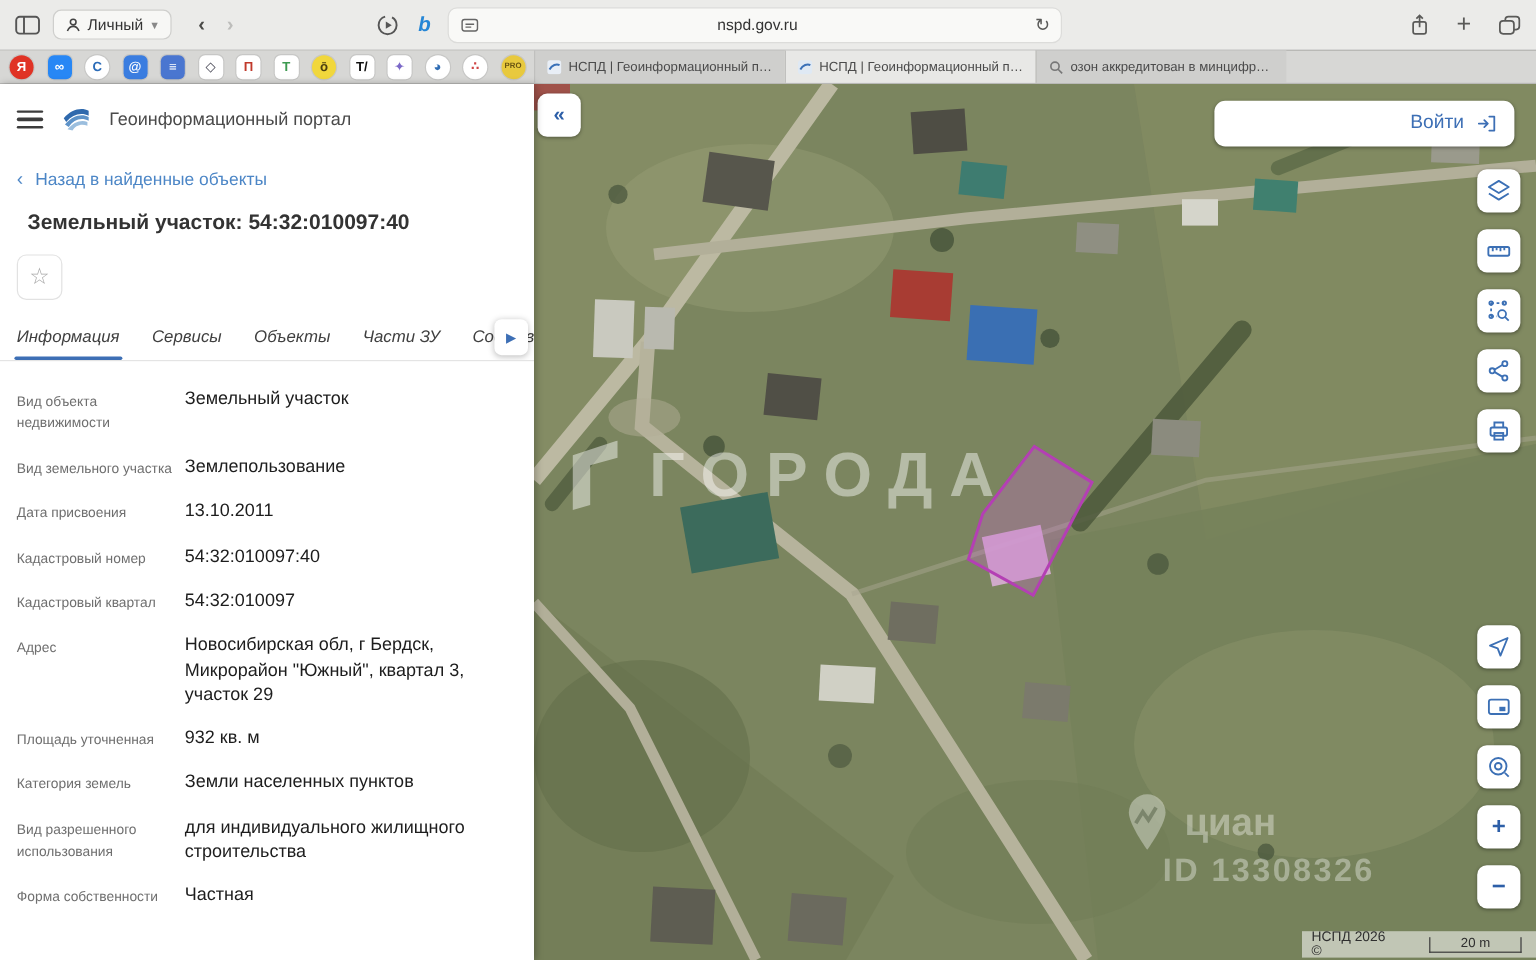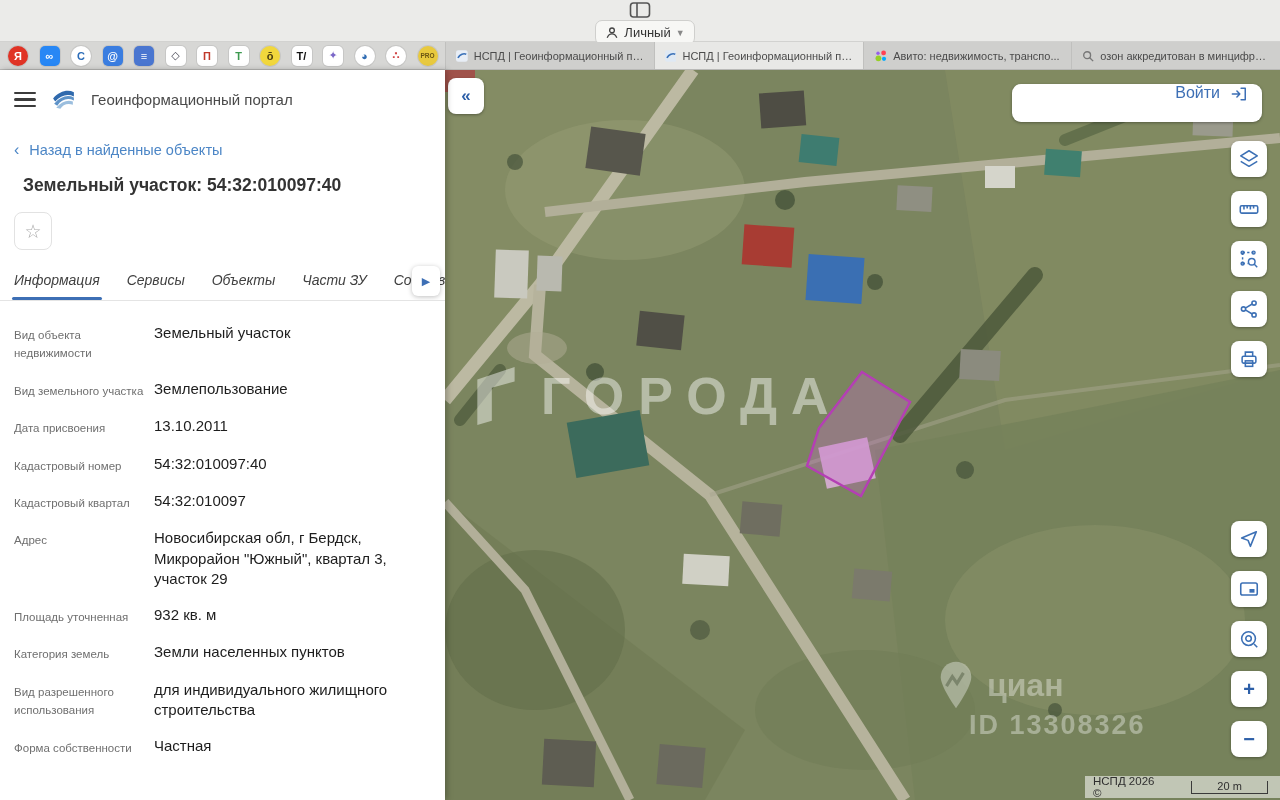--- a/index.html
+++ b/index.html
@@ -1,21 +1,21 @@
 <!DOCTYPE html>
 <html><head>
 <meta charset="utf-8">
 <style>
   * { margin:0; padding:0; box-sizing:border-box; }
   html,body { width:1280px; height:800px; overflow:hidden; background:#000;
     font-family:"Liberation Sans","DejaVu Sans",sans-serif; }
 
   
   .topbar { height:42px; background:#ebebe9; display:flex; align-items:center;
-    padding:0 12px; border-bottom:1px solid #d2d2d0;flex-direction:column; }
+    padding:0 12px; border-bottom:1px solid #d2d2d0; }
   .icon-btn { display:flex; align-items:center; justify-content:center; color:#5a5a58; }
   .profile-chip { display:flex; align-items:center; gap:5px; background:#f7f7f5;
     border:1px solid #cfcfcd; border-radius:7px; padding:4px 9px; margin-left:10px;
     font-size:13px; color:#333; }
   .nav-arrow { font-size:17px; color:#4a4a48; margin-left:22px; font-weight:bold; }
   .nav-arrow.fwd { color:#bdbdbb; margin-left:18px; }
   .mid-icons { display:flex; gap:16px; margin-left:118px; align-items:center; }
   .bing-b { color:#2586d6; font-weight:bold; font-style:italic; font-size:17px; }
   .addrbar { width:512px; height:30px; background:#f9f9f7; border:1px solid #dcdcda;
     border-radius:8px; margin-left:14px; display:flex; align-items:center; padding:0 9px; }
@@ -67,21 +67,21 @@
   .fvalue { font-size:15px; color:#1d1d1d; line-height:1.35; }
 
   
   .map { flex:1; position:relative; overflow:hidden; background:#7b855f; }
   .map svg.base { position:absolute; inset:0; width:100%; height:100%; }
   .mbtn { position:absolute; width:36px; height:36px; background:#fff; border-radius:8px;
     box-shadow:0 1px 3px rgba(0,0,0,.35); display:flex; align-items:center;
     justify-content:center; color:#2d5fa8; }
   .btn-collapse { left:3px; top:8px; font-size:17px; font-weight:bold; }
   .btn-login { position:absolute; left:567px; top:14px; width:250px; height:38px; background:#fff;
-    border-radius:9px; box-shadow:0 1px 3px rgba(0,0,0,.35); display:flex; 
+    border-radius:9px; box-shadow:0 1px 3px rgba(0,0,0,.35); display:flex; align-items:center;
     justify-content:flex-end; gap:9px; padding-right:13px; color:#3d6fb5; font-size:16px; }
   .tools { position:absolute; left:786px; display:flex; flex-direction:column; gap:14px; }
   .tools.top { top:71px; } .tools.bottom { top:451px; }
   .tools .mbtn { position:static; }
   .glyph-btn { font-size:20px; font-weight:bold; }
   .wm-goroda { position:absolute; left:28px; top:296px; display:flex; align-items:center;
     gap:20px; color:rgba(255,255,255,.45); }
   .wm-goroda .txt { font-size:52px; font-weight:bold; letter-spacing:14px; }
   .wm-cian { position:absolute; left:492px; top:590px; color:rgba(255,255,255,.36); }
   .wm-cian .row { display:flex; align-items:center; gap:12px; }
@@ -176,29 +176,20 @@
       </svg>
     <span class="t">НСПД | Геоинформационный по...</span>
   </div>
   <div class="btab active">
     <svg width="12" height="12" viewBox="0 0 12 12">
         <rect width="12" height="12" rx="2.5" fill="#dfe9f4"></rect>
         <path d="M2 8C4 4 8 3 10.5 4.2" stroke="#3a71b8" stroke-width="1.7" fill="none"></path>
       </svg>
     <span class="t">НСПД | Геоинформационный по...</span>
   </div>
-  <div class="btab">
-    <svg width="12" height="12" viewBox="0 0 12 12">
-        <circle cx="3" cy="3.2" r="1.7" fill="#965eeb"></circle>
-        <circle cx="8.6" cy="2.9" r="2.4" fill="#ff4053"></circle>
-        <circle cx="3.4" cy="8.3" r="2.9" fill="#97cf26"></circle>
-        <circle cx="9" cy="8.8" r="2.1" fill="#00aaff"></circle>
-      </svg>
-    <span class="t">Авито: недвижимость, транспо...</span>
-  </div>
   <div class="btab" style="border-right:none">
     <svg width="12" height="12" viewBox="0 0 14 14">
         <circle cx="6" cy="6" r="4" fill="none" stroke="#777" stroke-width="1.6"></circle>
         <line x1="9" y1="9" x2="13" y2="13" stroke="#777" stroke-width="1.6"></line>
       </svg>
     <span class="t">озон аккредитован в минцифра...</span>
   </div>
 </div>
 
 <div class="content">

